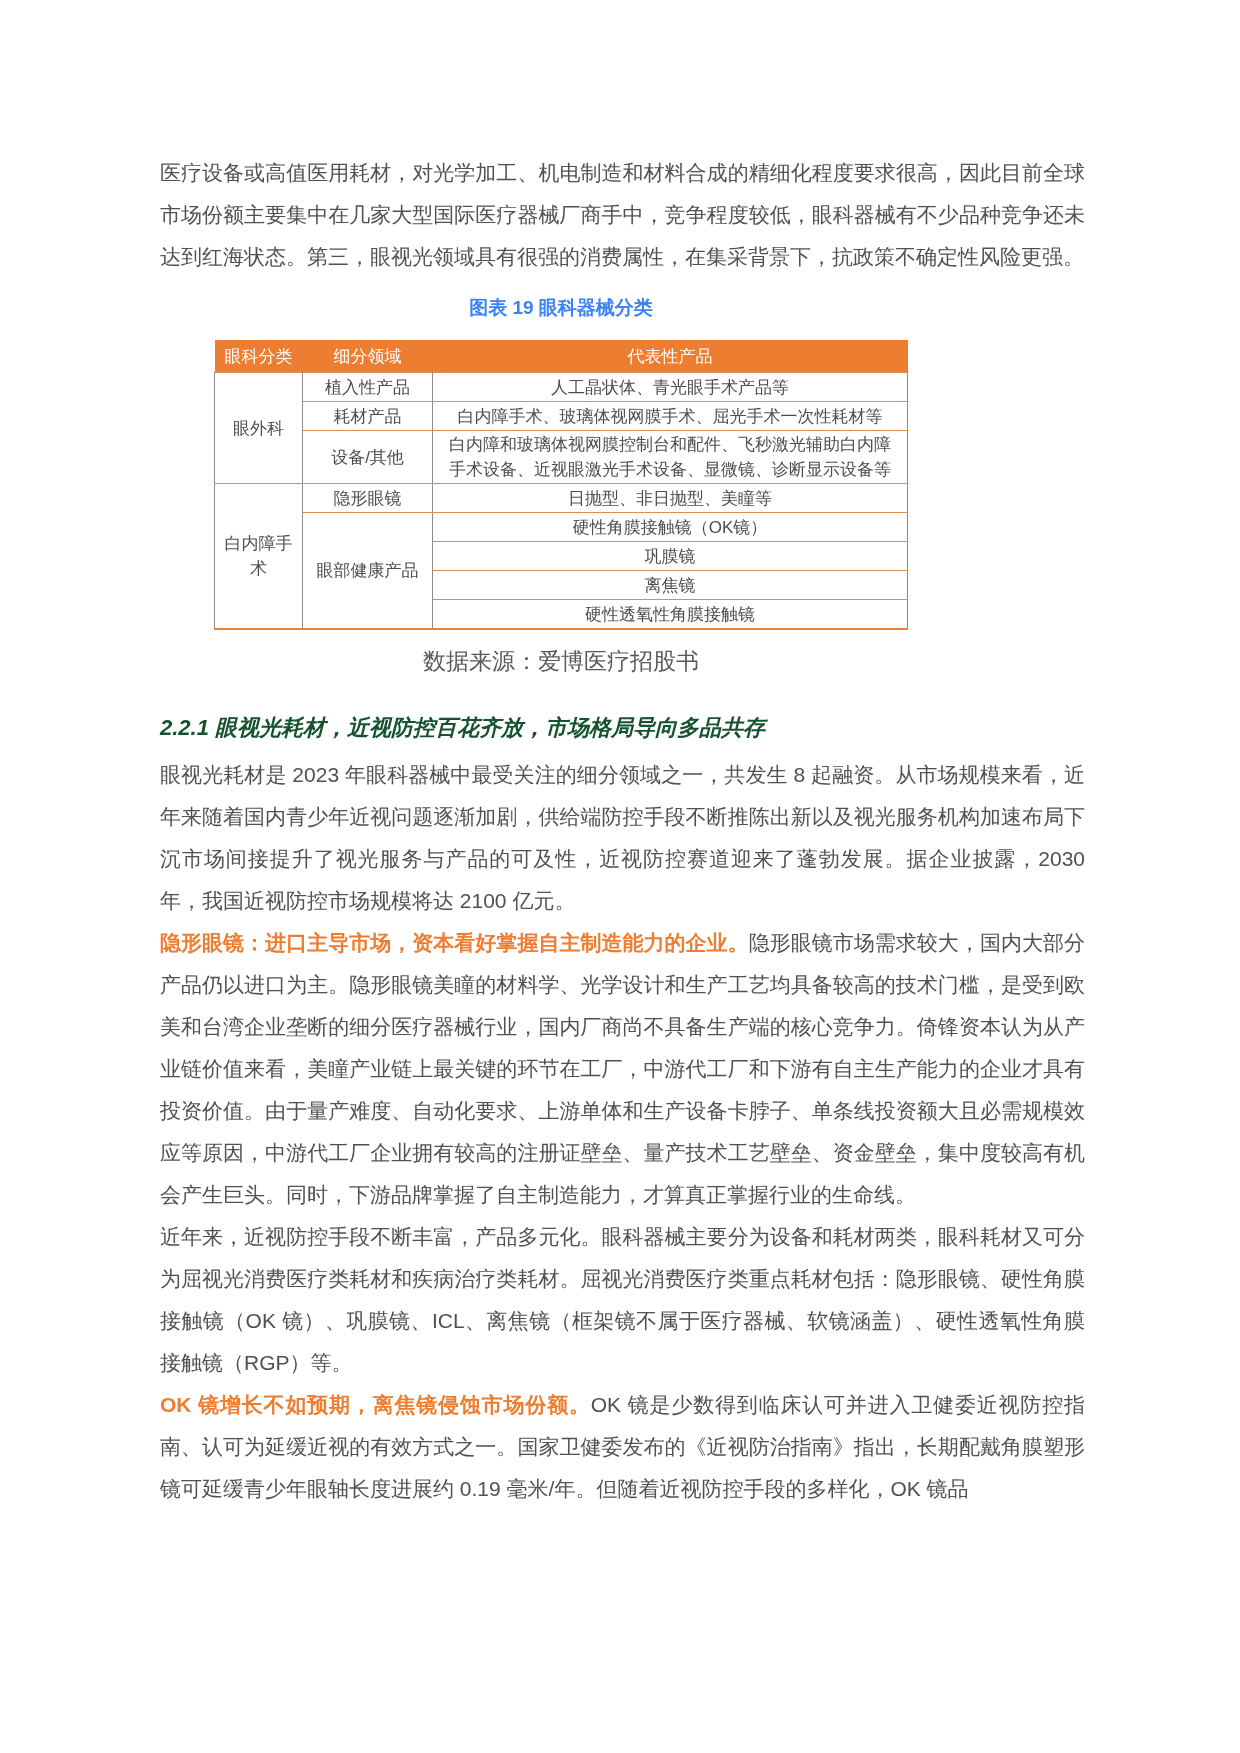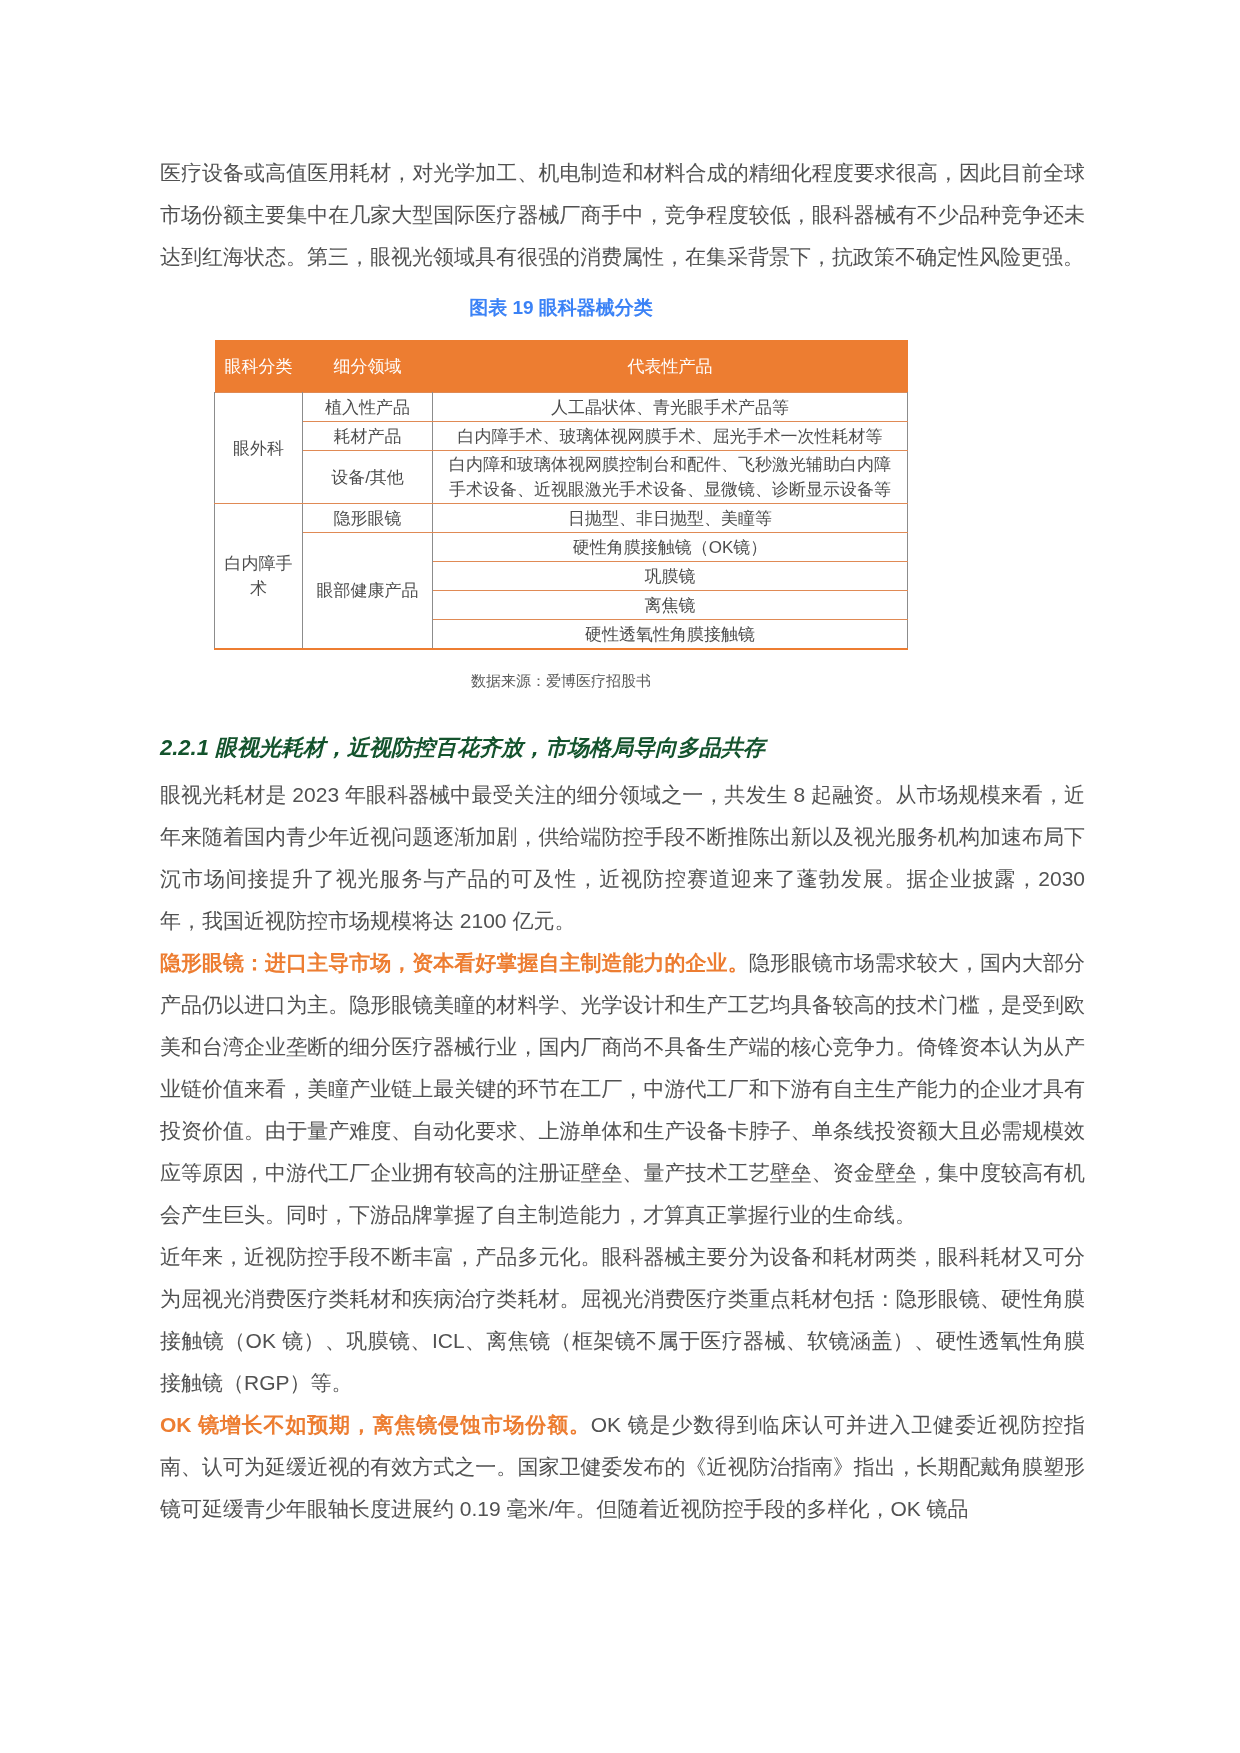--- a/index.html
+++ b/index.html
@@ -45,34 +45,34 @@
     line-height:25px;
     color:#4d4d4d;
     text-align:center;
     border-bottom:2px solid #ED7D31;
   }
   table.classification thead th {
     background:#ED7D31;
     color:#ffffff;
     font-weight:normal;
     height:30px;
-    padding:11px 4px;
+    padding:1px 4px;
   }
   table.classification td {
     border-left:1px solid #8c8c8c;
     border-right:1px solid #8c8c8c;
     border-top:1px solid #e08a55;
     border-bottom:1px solid #e08a55;
     height:26px;
     padding:1px 8px;
     margin-top:15px;
   }
   .source-caption {
     margin-top:16px;
-    font-size:15px;
+    font-size:23px;
     line-height:30px;
     color:#595959;
     text-align:center;
   }
   h2.section-heading {
     margin:36px 0 10px 0;
     font-size:22px;
     line-height:32px;
     font-weight:bold;
     color:#14532d;

